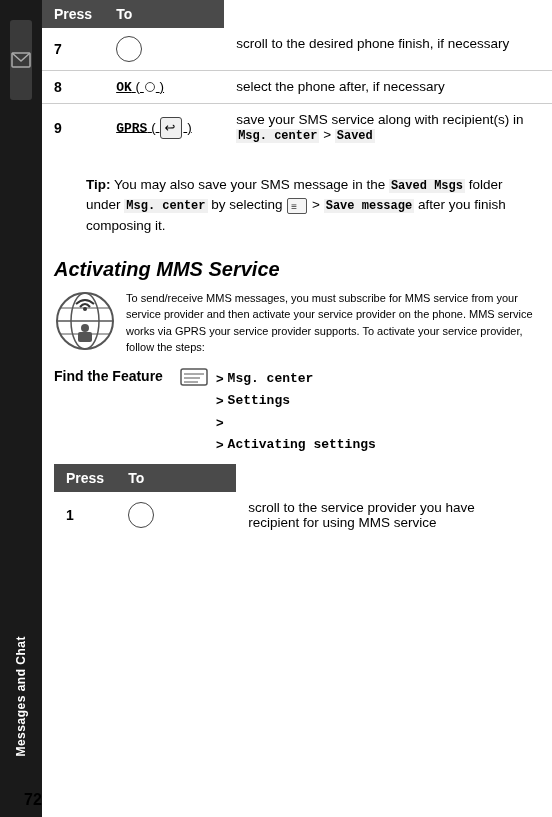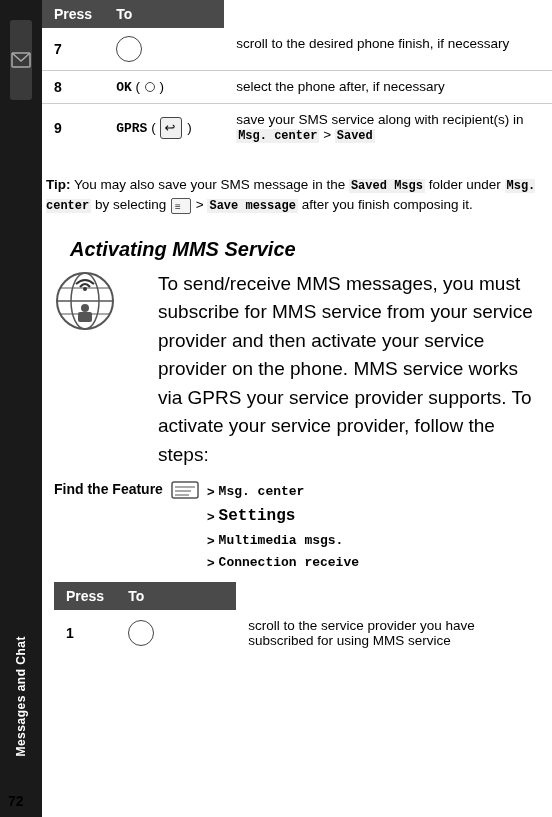--- a/index.html
+++ b/index.html
@@ -88,37 +88,39 @@
 
     .instruction-table td:first-child {
       width: 30px;
       font-weight: bold;
       vertical-align: middle;
     }
 
     .instruction-table td:nth-child(2) {
       width: 120px;
       vertical-align: middle;
+      text-decoration: underline;
     }
 
     .instruction-table td:nth-child(3) {
       vertical-align: top;
     }
 
     .bold-label {
       font-weight: bold;
       font-family: 'Courier New', monospace;
       font-size: 13px;
     }
 
     
     .tip-section {
-      padding: 8px 12px 12px 4px;
+      padding: 8px 12px 12px 20px;
       font-size: 13.5px;
       line-height: 1.5;
+      margin-left: 24px;
     }
 
     .tip-section .tip-label {
       font-weight: bold;
     }
 
     .inline-code {
       font-weight: bold;
       font-family: 'Courier New', monospace;
       font-size: 12px;
@@ -126,38 +128,37 @@
       padding: 0 2px;
     }
 
     
     .section-heading {
       padding: 8px 12px;
       font-size: 20px;
       font-weight: bold;
       font-style: italic;
       line-height: 1.3;
-      margin-left: 16px;
     }
 
     
     .mms-section {
       padding: 0px 12px 8px 12px;
       display: flex;
       gap: 10px;
       align-items: flex-start;
       font-size: 13.5px;
       line-height: 1.5;
     }
 
     
     .find-feature-section {
       padding: 4px 12px 8px 12px;
       display: flex;
-      gap: 7px;
+      gap: 16px;
       align-items: flex-start;
     }
 
     .find-feature-label {
       font-size: 14px;
       font-weight: bold;
       color: #000;
       white-space: nowrap;
       min-width: 110px;
     }
@@ -180,22 +181,22 @@
 
     
     .bottom-table-wrapper {
       padding: 0 12px;
     }
 
     
     .page-number {
       position: absolute;
       bottom: 8px;
-      left: 8px;
-      font-size: 14px;
+      left: 24px;
+      font-size: 16px;
       font-weight: bold;
       color: #000;
     }
 
     .nav-circle {
       display: inline-block;
       width: 26px;
       height: 26px;
       border: 1.5px solid #444;
       border-radius: 50%;
@@ -352,21 +353,21 @@
           <line x1="7" y1="44" x2="55" y2="44" stroke="#555" stroke-width="1"></line>
 
           <rect x="24" y="42" width="14" height="10" rx="2" fill="#555"></rect>
           <circle cx="31" cy="38" r="4" fill="#555"></circle>
 
           <path d="M22 14 Q31 6 40 14" fill="none" stroke="#333" stroke-width="2"></path>
           <path d="M26 17 Q31 11 36 17" fill="none" stroke="#333" stroke-width="2"></path>
           <circle cx="31" cy="19" r="2" fill="#333"></circle>
         </svg>
       </div>
-      <div style="font-size:19px; line-height:1.5;margin-left:32px;">To send/receive MMS messages, you must subscribe for MMS service from your service provider and then activate your service provider on the phone. MMS service works via GPRS your service provider supports. To activate your service provider, follow the steps:</div>
+      <div style="font-size:11px; line-height:1.5;">To send/receive MMS messages, you must subscribe for MMS service from your service provider and then activate your service provider on the phone. MMS service works via GPRS your service provider supports. To activate your service provider, follow the steps:</div>
     </div>
 
     <div class="find-feature-section">
       <div class="find-feature-label">Find the Feature</div>
       <div>
 
         <div style="display:flex; align-items:flex-start; gap:8px;">
           <div>
             <svg width="28" height="22" viewBox="0 0 28 22">
               <rect x="1" y="1" width="26" height="16" rx="2" fill="none" stroke="#555" stroke-width="1.5"></rect>
@@ -375,50 +376,49 @@
               <line x1="4" y1="14" x2="18" y2="14" stroke="#555" stroke-width="1"></line>
             </svg>
           </div>
           <div class="find-feature-steps">
             <div class="step">
               <span class="arrow-icon">&gt;</span>
               <span class="bold-label" style="font-size:13px;"> Msg. center</span>
             </div>
             <div class="step">
               <span class="arrow-icon">&gt;</span>
-              <span class="bold-label" style="font-size:16px;"> Settings</span>
+              <span class="bold-label" style="font-size:13px;"> Settings</span>
             </div>
             <div class="step">
               <span class="arrow-icon">&gt;</span>
-              <span class="bold-label" style="font-size:13px;"> Multimedia msgs.</span>
             </div>
             <div class="step">
               <span class="arrow-icon">&gt;</span>
-              <span class="bold-label" style="font-size:13px;"> Connection receive</span>
+              <span class="bold-label" style="font-size:13px;"> Activating settings</span>
             </div>
           </div>
         </div>
       </div>
     </div>
 
     <div class="bottom-table-wrapper">
       <table class="instruction-table">
         <thead>
           <tr>
             <th>Press</th>
             <th>To</th>
           </tr>
         </thead>
         <tbody>
           <tr>
             <td style="font-weight:bold; font-size:14px;">1</td>
             <td>
               <span class="nav-circle"></span>
             </td>
-            <td>scroll to the service provider you have subscribed for using MMS service</td>
+            <td>scroll to the service provider you have recipient for using MMS service</td>
           </tr>
         </tbody>
       </table>
     </div>
 
     <div class="page-number">72</div>
 
   </div>
 </div>
 

